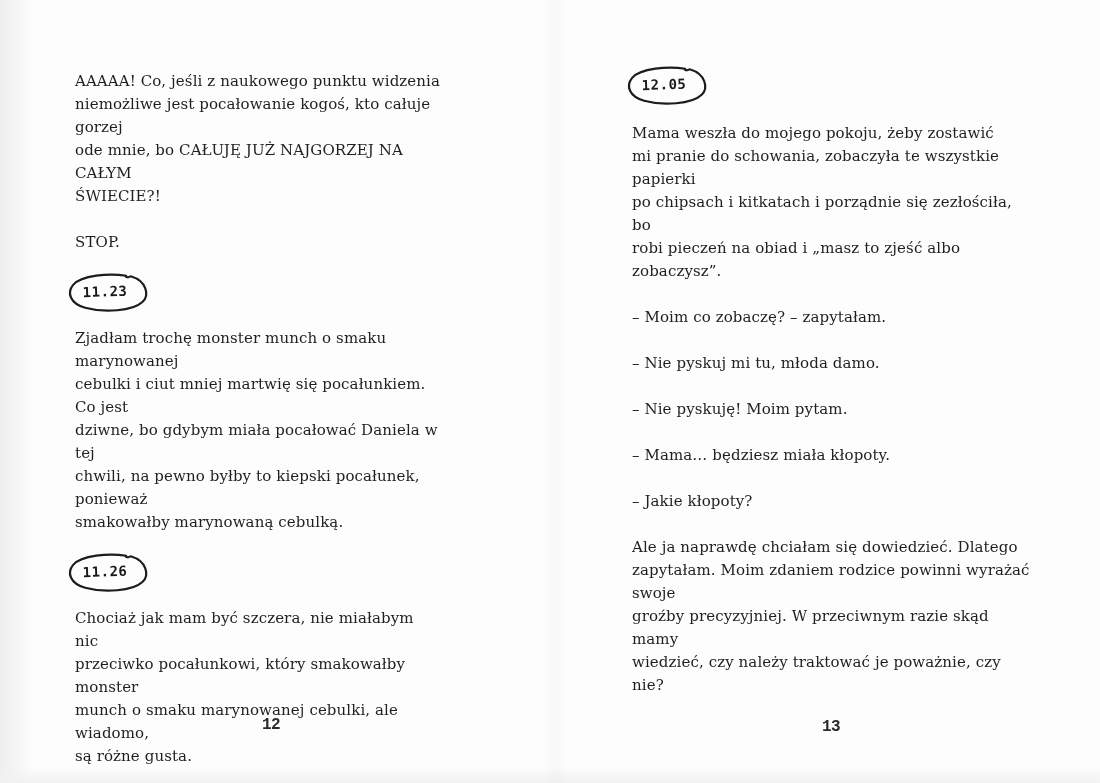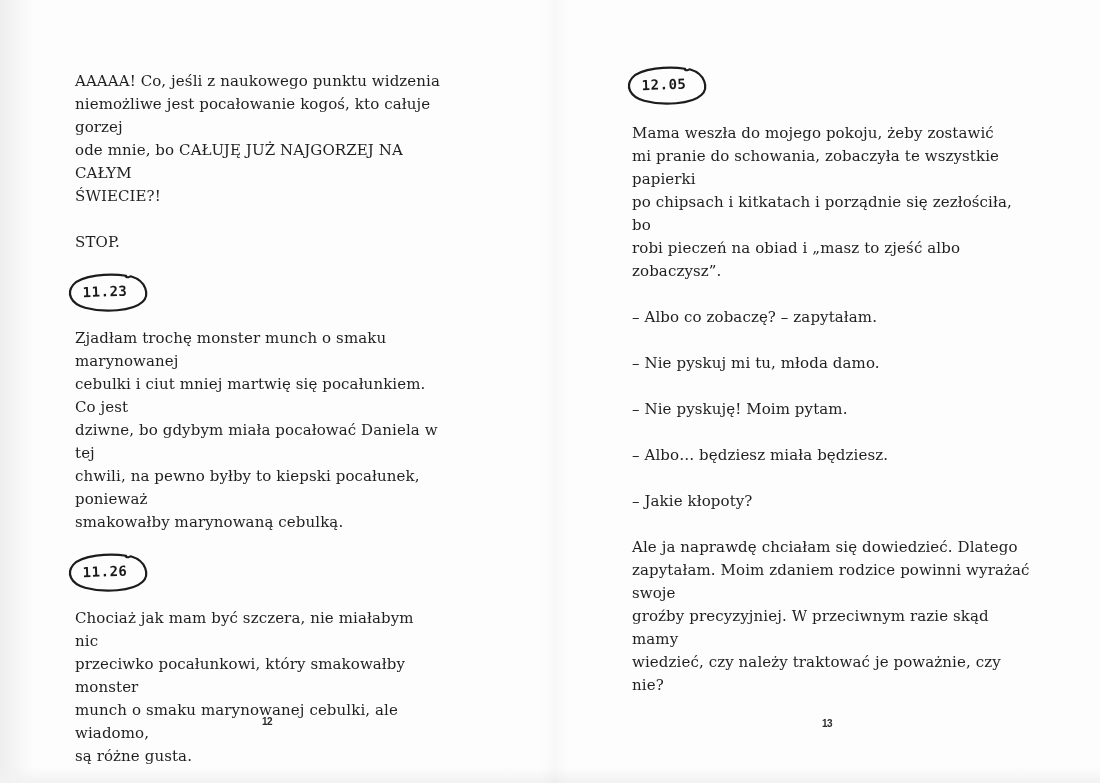--- a/index.html
+++ b/index.html
@@ -88,22 +88,22 @@
     text-align: center;
     font-family: "DejaVu Sans Mono", monospace;
     font-size: 14px;
     font-weight: bold;
     letter-spacing: 0.5px;
     color: #1a1a1a;
   }
   .pagenum {
     position: absolute;
     top: 716px;
-    font-family: Liberation Sans, sans-serif;
-    font-size: 10px;
+    font-family: Liberation Mono, monospace;
+    font-size: 16px;
     font-weight: bold;
     color: #2a2a2a;
     letter-spacing: -0.5px;
   }
   .page-left .pagenum { left: 262px; }
   .page-right .pagenum { left: 272px; top: 718px; }
 </style>
 </head>
 <body>
 
@@ -156,24 +156,24 @@
         <svg viewBox="0 0 90 44" aria-hidden="true">
           <path d="M64 5 C 46 2 17 4.5 8.5 14.5 C 1.5 23 5.5 34 21 38.5 C 41 44 71 42 81 32.5 C 89 25 85 10.5 69.5 5.8 C 67.5 5.2 66.8 7.2 64.8 6.4 C 63.2 5.8 62.3 4.7 64 5 Z" fill="none" stroke="#1c1c1c" stroke-width="2.3" stroke-linecap="round" stroke-linejoin="round"></path>
         </svg>
         <span class="time">12.05</span>
       </div>
 
       <p class="para">Mama weszła do mojego pokoju, żeby zostawić
 mi pranie do schowania, zobaczyła te wszystkie papierki
 po chipsach i kitkatach i porządnie się zezłościła, bo
 robi pieczeń na obiad i „masz to zjeść albo zobaczysz”.</p>
-      <p class="para">– Albo co zobaczę? – zapytałam.</p>
+      <p class="para">– Moim co zobaczę? – zapytałam.</p>
       <p class="para">– Nie pyskuj mi tu, młoda damo.</p>
       <p class="para">– Nie pyskuję! Moim pytam.</p>
-      <p class="para">– Albo… będziesz miała będziesz.</p>
+      <p class="para">– Mama… będziesz miała kłopoty.</p>
       <p class="para">– Jakie kłopoty?</p>
       <p class="para">Ale ja naprawdę chciałam się dowiedzieć. Dlatego
 zapytałam. Moim zdaniem rodzice powinni wyrażać swoje
 groźby precyzyjniej. W przeciwnym razie skąd mamy
 wiedzieć, czy należy traktować je poważnie, czy nie?</p>
     </div>
     <div class="pagenum">13</div>
   </div>
 
 </div>

